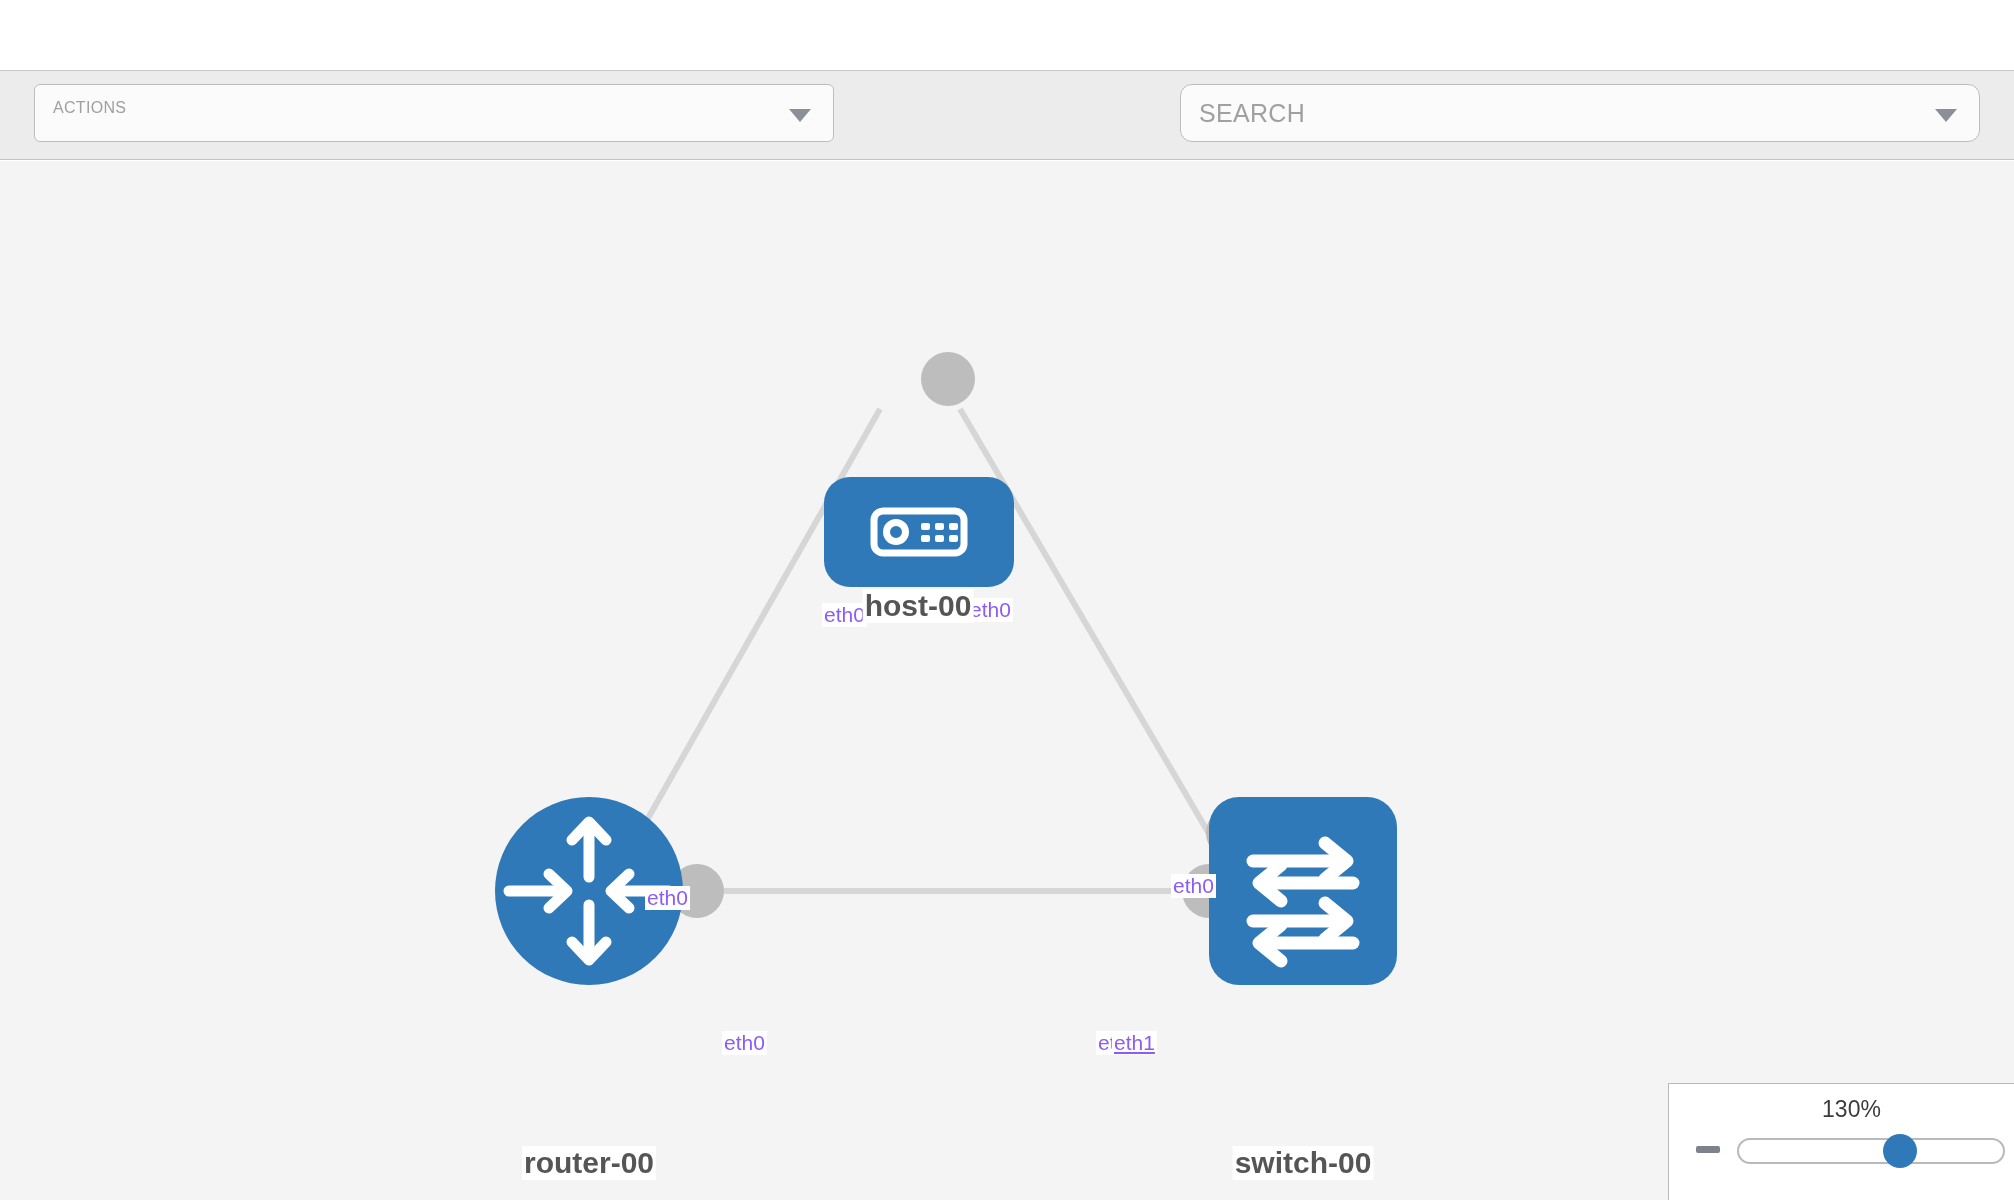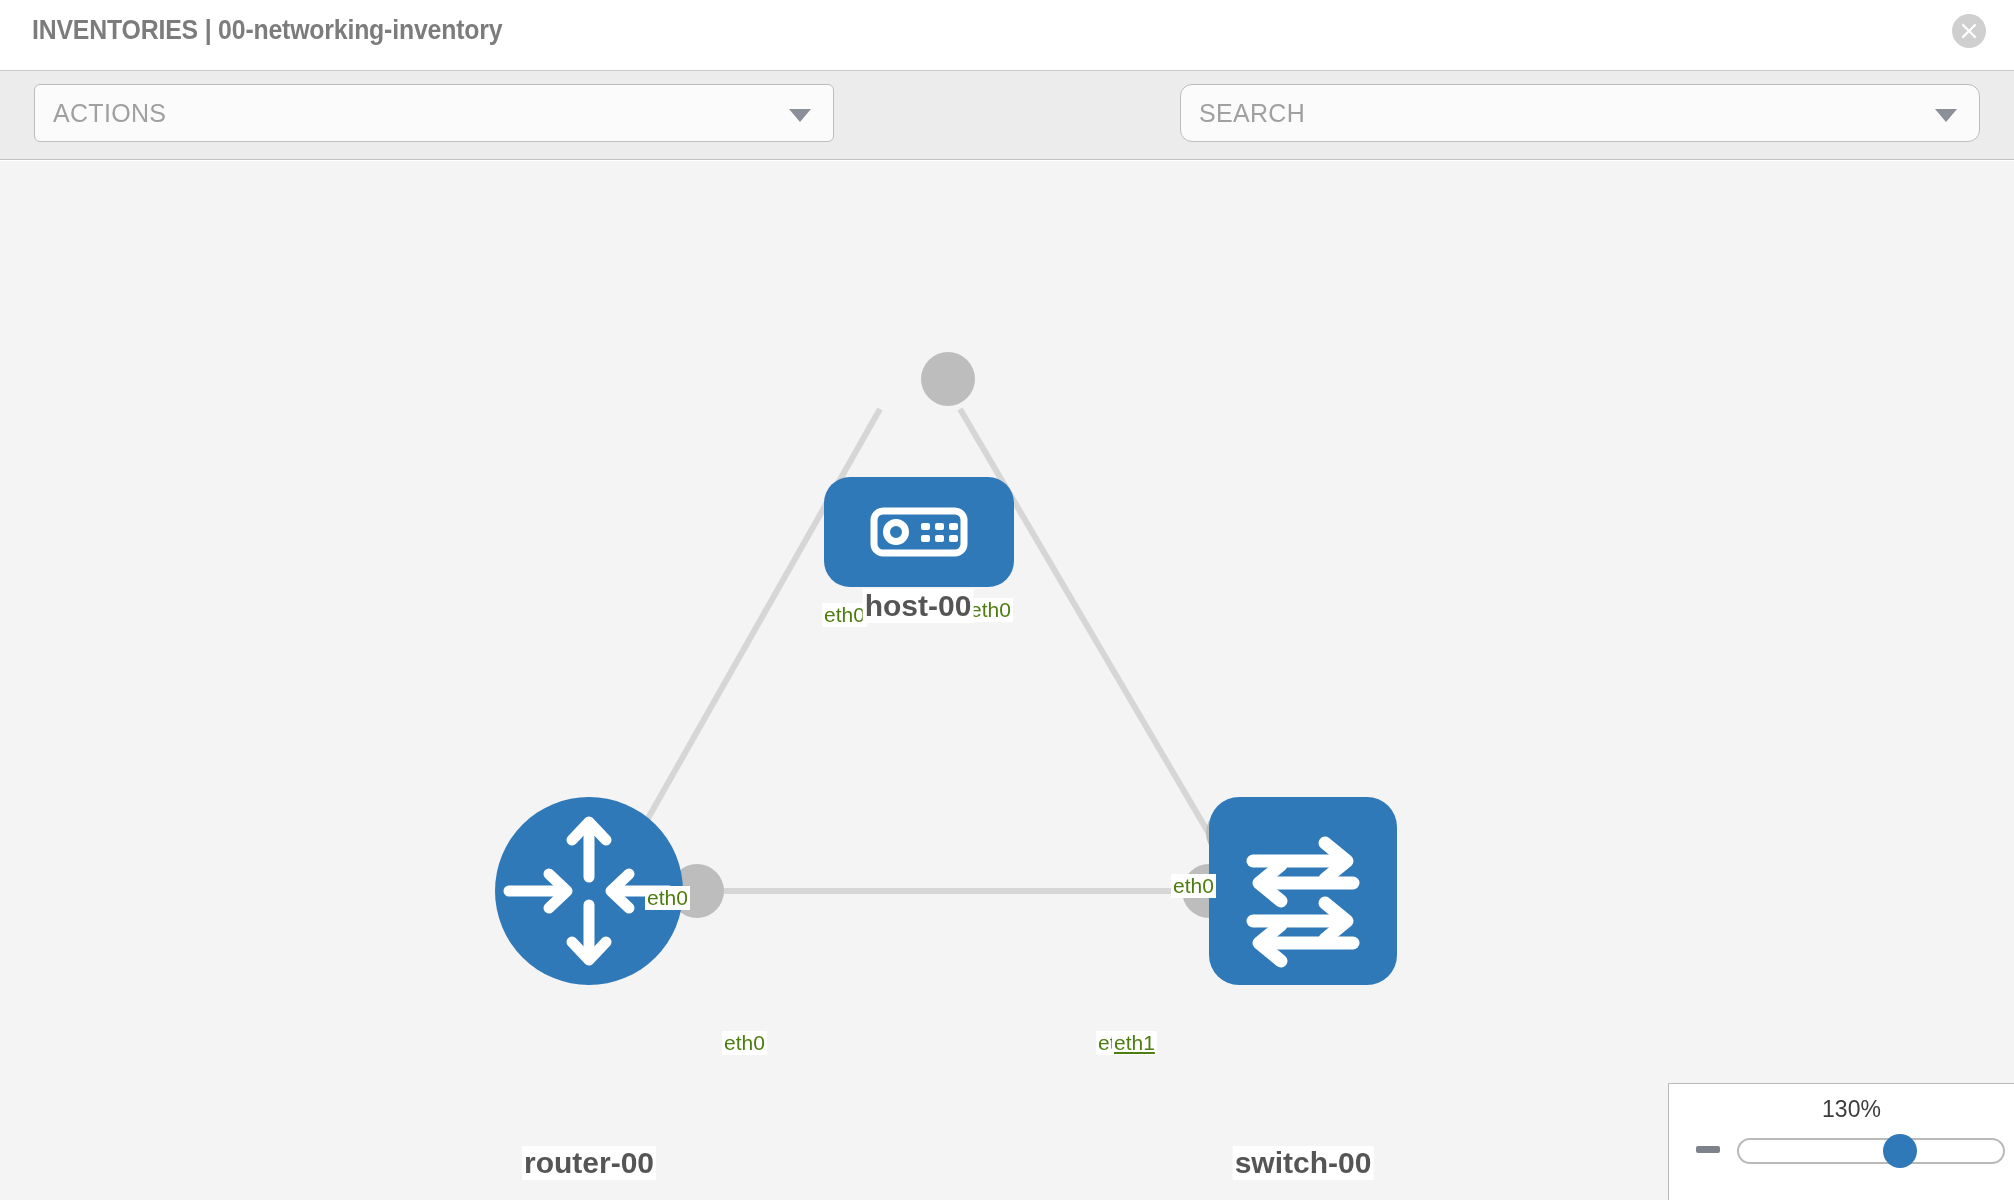--- a/index.html
+++ b/index.html
@@ -75,21 +75,21 @@
     background: #fbfbfb;
     border: 1px solid #bdbdbd;
     border-radius: 6px;
     box-sizing: border-box;
     cursor: pointer;
   }
   .actions-select .lbl {
     position: absolute;
     left: 18px;
     top: 14px;
-    font-size: 25px;
+    font-size: 16px;
     color: #a0a0a0;
     letter-spacing: 0.3px;
   }
   .caret {
     position: absolute;
     right: 22px;
     top: 24px;
     width: 0; height: 0;
     border-left: 11px solid transparent;
     border-right: 11px solid transparent;
@@ -152,21 +152,21 @@
     background: #ffffff;
     padding: 0 2px;
     white-space: nowrap;
     transform: translateX(-50%);
     line-height: 1.12;
     font-weight: bold;
   }
   .port-label {
     position: absolute;
     font-size: 21px;
-    color: #4d7c0f;
+    color: #8b5cf6;
     background: #ffffff;
     padding: 0 2px;
     white-space: nowrap;
     line-height: 1.12;
   }
 
   
   .zoom-panel {
     position: absolute;
     left: 1620px;
@@ -217,28 +217,20 @@
     border-radius: 50%;
     background: #3079b8;
     cursor: pointer;
   }
 </style>
 </head>
 <body>
 
 <div class="app">
 
-  <div class="header">
-    <div class="page-title">INVENTORIES | 00-networking-inventory</div>
-    <div class="close-btn">
-      <svg width="34" height="34" viewBox="0 0 34 34" aria-hidden="true">
-        <path d="M11.2 9.6 L17 15.4 L22.8 9.6 L24.4 11.2 L18.6 17 L24.4 22.8 L22.8 24.4 L17 18.6 L11.2 24.4 L9.6 22.8 L15.4 17 L9.6 11.2 Z" fill="#ffffff"></path>
-      </svg>
-    </div>
-  </div>
 
   <div class="toolbar">
 
     <div class="actions-select">
       <div class="lbl">ACTIONS</div>
       <div class="caret"></div>
     </div>
 
     <div class="tool-icon wrench">
       <svg width="46" height="46" viewBox="0 0 46 46" aria-hidden="true">

